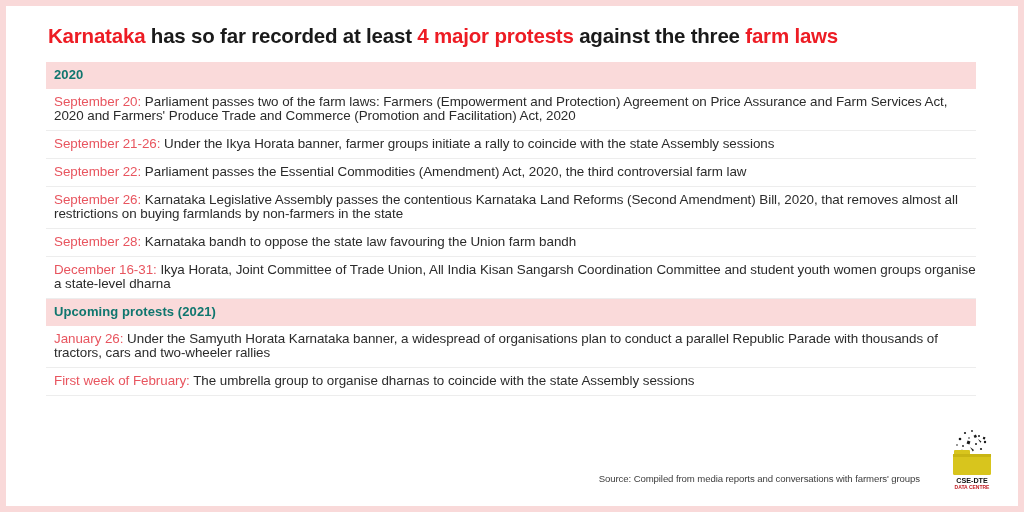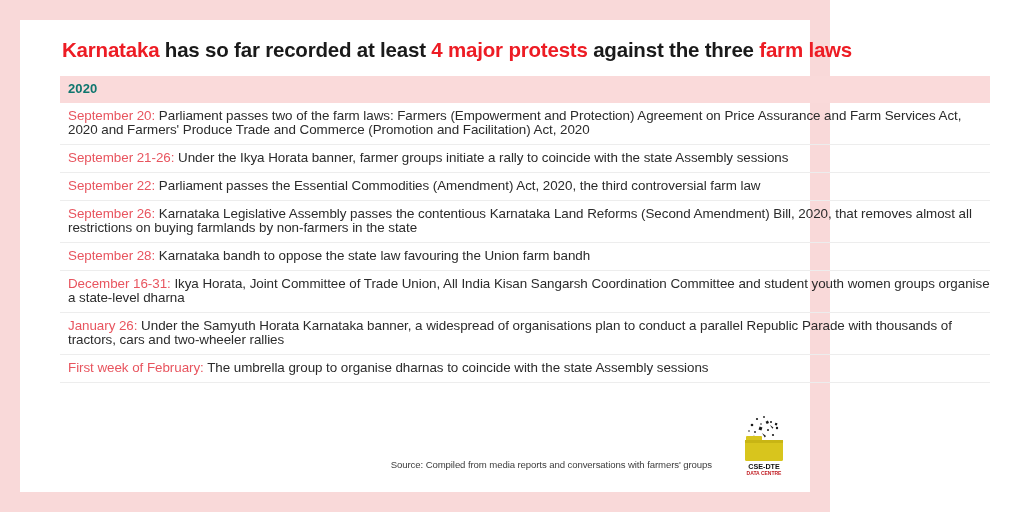--- a/index.html
+++ b/index.html
@@ -10,25 +10,25 @@
   body {
     width: 1024px;
     height: 512px;
     overflow: hidden;
     font-family: "Liberation Sans", sans-serif;
   }
 
   
   #infographic {
     position: relative;
-    width: 830px;
+    width: 1024px;
     height: 512px;
     box-sizing: border-box;
     background: #f9d9d9;
-    padding: 20px;
+    padding: 6px;
   }
   #card {
     position: relative;
     width: 100%;
     height: 100%;
     background: #ffffff;
     box-sizing: border-box;
     padding: 18px 30px 8px 36px;
   }
 
@@ -107,20 +107,21 @@
     <h1 class="title" id="title-el"><span class="hl">Karnataka</span><span> has so far recorded at least </span><span class="hl">4 major protests</span><span> against the three </span><span class="hl">farm laws</span></h1>
 
     <div class="timeline" id="timeline-el">
         <div class="band">2020</div>
         <div class="row"><span class="date">September 20:</span><span class="body"> Parliament passes two of the farm laws: Farmers (Empowerment and Protection) Agreement on Price Assurance and Farm Services Act, 2020 and Farmers' Produce Trade and Commerce (Promotion and Facilitation) Act, 2020</span></div>
         <div class="row"><span class="date">September 21-26:</span><span class="body"> Under the Ikya Horata banner, farmer groups initiate a rally to coincide with the state Assembly sessions</span></div>
         <div class="row"><span class="date">September 22:</span><span class="body"> Parliament passes the Essential Commodities (Amendment) Act, 2020, the third controversial farm law</span></div>
         <div class="row"><span class="date">September 26:</span><span class="body"> Karnataka Legislative Assembly passes the contentious Karnataka Land Reforms (Second Amendment) Bill, 2020, that removes almost all restrictions on buying farmlands by non-farmers in the state</span></div>
         <div class="row"><span class="date">September 28:</span><span class="body"> Karnataka bandh to oppose the state law favouring the Union farm bandh</span></div>
         <div class="row"><span class="date">December 16-31:</span><span class="body"> Ikya Horata, Joint Committee of Trade Union, All India Kisan Sangarsh Coordination Committee and student youth women groups organise a state-level dharna</span></div>
+        <div class="band">Upcoming protests (2021)</div>
         <div class="row"><span class="date">January 26:</span><span class="body"> Under the Samyuth Horata Karnataka banner, a widespread of organisations plan to conduct a parallel Republic Parade with thousands of tractors, cars and two-wheeler rallies</span></div>
         <div class="row"><span class="date">First week of February:</span><span class="body"> The umbrella group to organise dharnas to coincide with the state Assembly sessions</span></div>
       </div>
 
     <div class="footer">Source: Compiled from media reports and conversations with farmers' groups</div>
 
     <div class="logo">
       <svg width="48" height="64" viewBox="0 0 48 64">
 
         <g fill="#1a1a1a">

